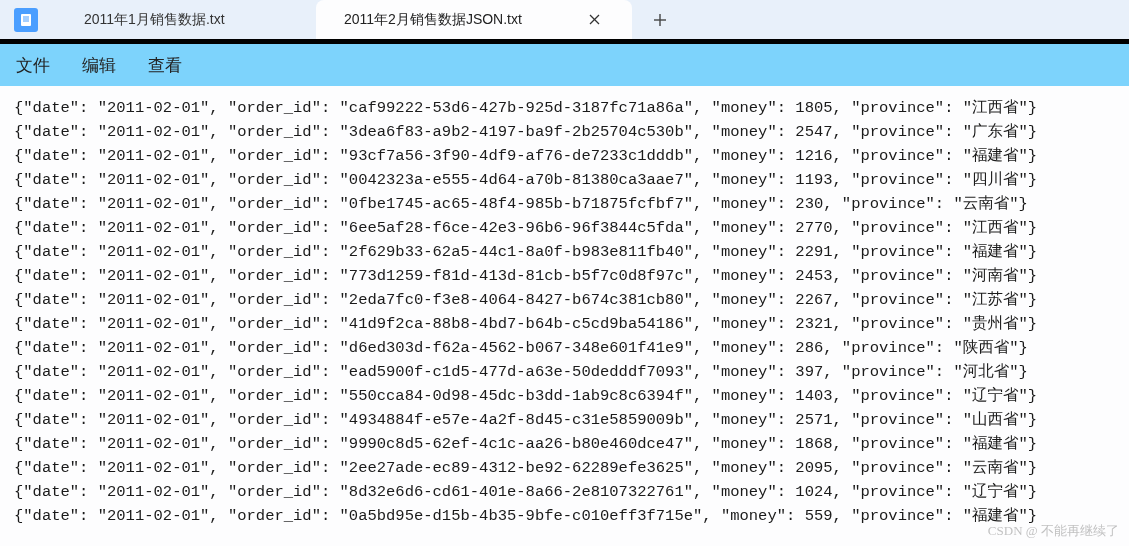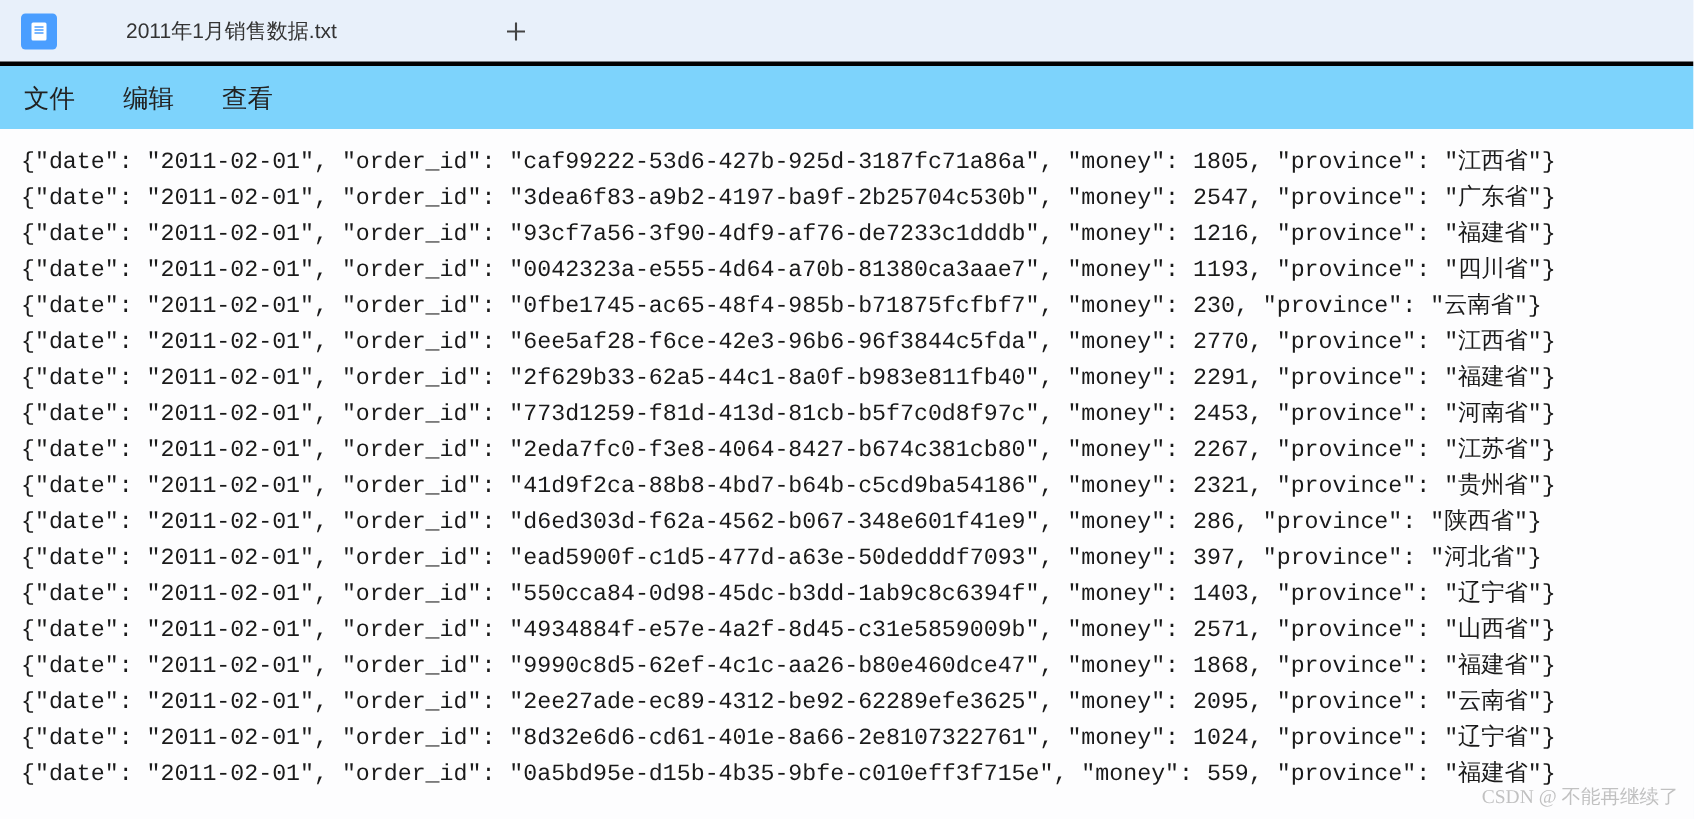--- a/index.html
+++ b/index.html
@@ -8,21 +8,21 @@
       background: #f8fafd;
       width: 1129px;
       height: 546px;
       overflow: hidden;
     }
     .tab-bar {
       display: flex;
       align-items: center;
       height: 44px;
       background: #e8f0fa;
-      border-bottom: 3px solid #000000;
+      border-bottom: 5px solid #000000;
       text-align: center;
     }
     .app-icon {
       width: 24px;
       height: 24px;
       margin: 0 18px 0 14px;
       background: #4a9eff;
       border-radius: 3px;
       display: flex;
       align-items: center;
@@ -108,20 +108,29 @@
     <svg viewBox="0 0 14 14">
         <rect x="2" y="1" width="10" height="12" fill="#fff" rx="1"></rect>
         <line x1="4" y1="4" x2="10" y2="4" stroke="#4a9eff" stroke-width="1"></line>
         <line x1="4" y1="6" x2="10" y2="6" stroke="#4a9eff" stroke-width="1"></line>
         <line x1="4" y1="8" x2="10" y2="8" stroke="#4a9eff" stroke-width="1"></line>
       </svg>
   </div>
   <div class="tab inactive">
     <span>2011年1月销售数据.txt</span>
   </div>
+  <div class="tab active">
+    <span>2011年2月销售数据JSON.txt</span>
+    <span class="tab-close">
+      <svg width="11" height="11" viewBox="0 0 11 11">
+          <line x1="1" y1="1" x2="10" y2="10" stroke="#333" stroke-width="1.2"></line>
+          <line x1="10" y1="1" x2="1" y2="10" stroke="#333" stroke-width="1.2"></line>
+        </svg>
+    </span>
+  </div>
   <div class="tab-add">
     <svg width="14" height="14" viewBox="0 0 14 14">
         <line x1="7" y1="1" x2="7" y2="13" stroke="#444" stroke-width="1.4"></line>
         <line x1="1" y1="7" x2="13" y2="7" stroke="#444" stroke-width="1.4"></line>
       </svg>
   </div>
 </div>
 
 <div class="menu-bar">
   <span class="menu-item">文件</span>

